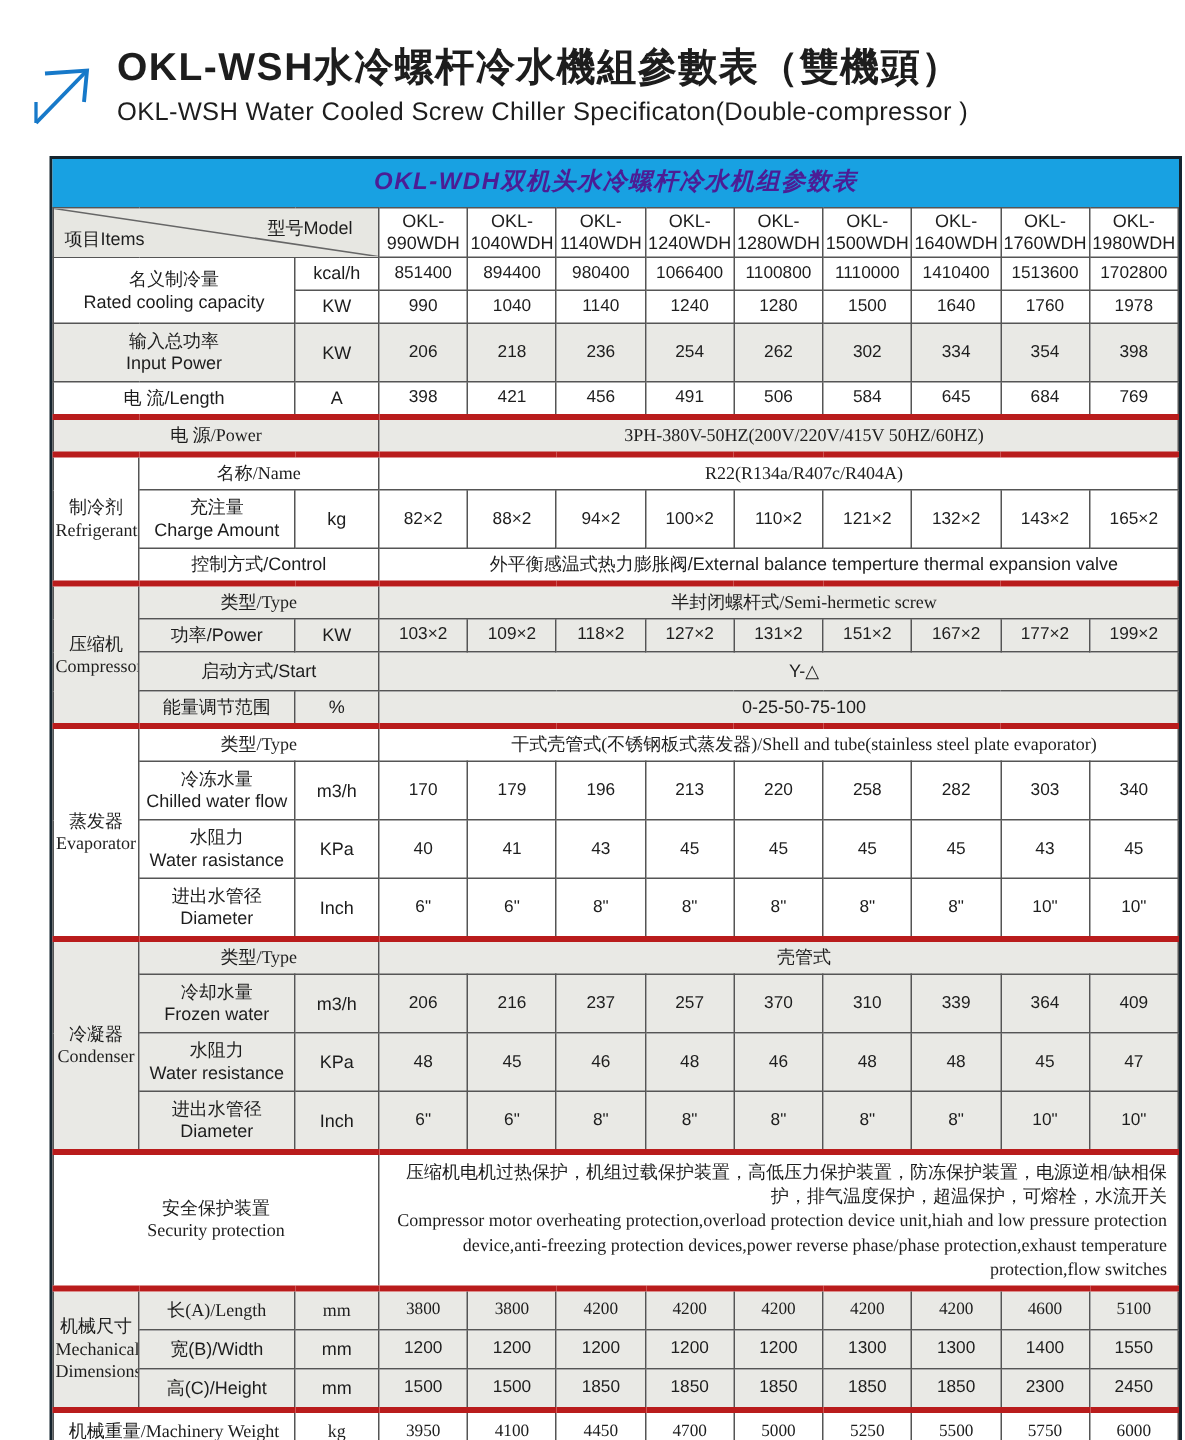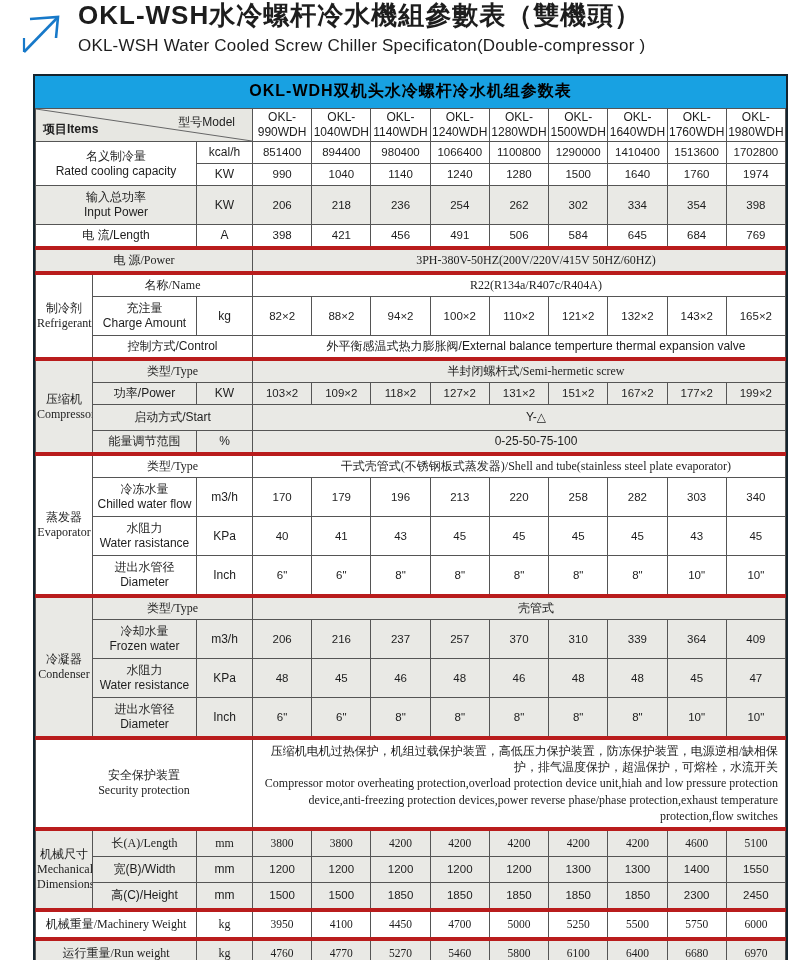--- a/index.html
+++ b/index.html
@@ -1,43 +1,43 @@
 <!DOCTYPE html>
 <html><head>
 <meta charset="utf-8">
 <style>
   html,body{margin:0;padding:0;background:#fff;}
   body{width:790px;font-family:"Liberation Sans","DejaVu Sans",sans-serif;color:#1d1d1d;}
   
-  .hdr{display:flex;align-items:flex-end;padding:0 0 4px 20px;}
+  .hdr{display:flex;align-items:flex-start;padding:30px 0 4px 20px;}
   .logo{width:46px;height:50px;margin-top:6px;flex:0 0 auto;}
   .titles{margin-left:12px;}
   .title-zh{font-size:26px;font-weight:bold;letter-spacing:1px;line-height:1.15;}
   .title-en{font-size:17px;margin-top:5px;letter-spacing:.2px;}
   
   .table-wrap{margin:14px 0 0 33px;width:755px;border:2px solid #15242e;box-sizing:border-box;}
-  .banner{background:#18a1e2;color:#000000;text-align:center;font-size:16px;font-weight:bold;padding:5px 0 6px;letter-spacing:1px;}
+  .banner{background:#18a1e2;color:#4c1d95;text-align:center;font-size:16px;font-weight:bold;padding:5px 0 6px;letter-spacing:1px;font-style:italic;}
   table{border-collapse:collapse;width:100%;table-layout:fixed;}
   td{border:1px solid #555;font-size:11.5px;text-align:center;vertical-align:middle;
      padding:1px 1px;white-space:pre-line;line-height:1.25;overflow:hidden;}
   col.c1{width:57px}col.c2{width:104px}col.c3{width:56px}
   tr.gray td{background:#e9e9e5;}
   tr.white td{background:#fff;}
   tr.hh{height:30px}
   tr.h1 td{height:19px}
   tr.h15 td{height:23px}
   tr.h2 td{height:36px}
   tr.thick td{border-top:4px solid #b91c1c;font-family:Liberation Serif, serif;}
   td.model{font-size:12px;background:#fff;}
   td.label,td.group,td.unit{font-size:12px;}
   td.val{font-size:12px;padding-left:35px;}
   td.sec{text-align:right;padding:3px 7px;font-size:12px;line-height:1.35;background:#fff;}
   td.corner{background:#e7e7e2 !important;position:relative;}
   td.corner svg{position:absolute;left:0;top:0;width:100%;height:100%;}
-  td.corner .ci{position:absolute;left:7px;bottom:4px;font-size:12px;font-weight:bold;}
+  td.corner .ci{position:absolute;left:7px;bottom:4px;font-size:12px;}
   td.corner .cm{position:absolute;right:17px;top:6px;font-size:12px;}
 </style>
 </head>
 <body>
 
 <div class="hdr">
   <div class="logo">
     <svg viewBox="0 0 46 50" fill="none">
       <path d="M4 46 L38 11" stroke="#1779c9" stroke-width="2.6"></path>
       <path d="M10 13 L38 11 L36 32" stroke="#1779c9" stroke-width="2.6" fill="none"></path>
@@ -93,36 +93,36 @@
         </tr>
         <tr class="white h1">
           <td colspan="2" rowspan="2" class="label">名义制冷量
 Rated cooling capacity</td>
           <td class="unit">kcal/h</td>
           <td class="num">851400</td>
           <td class="num">894400</td>
           <td class="num">980400</td>
           <td class="num">1066400</td>
           <td class="num">1100800</td>
-          <td class="num">1290000</td>
+          <td class="num">1110000</td>
           <td class="num">1410400</td>
           <td class="num">1513600</td>
           <td class="num">1702800</td>
         </tr>
         <tr class="white h1">
           <td class="unit">KW</td>
           <td class="num">990</td>
           <td class="num">1040</td>
           <td class="num">1140</td>
           <td class="num">1240</td>
           <td class="num">1280</td>
           <td class="num">1500</td>
           <td class="num">1640</td>
           <td class="num">1760</td>
-          <td class="num">1974</td>
+          <td class="num">1978</td>
         </tr>
         <tr class="gray h2">
           <td colspan="2" class="label">输入总功率
 Input Power</td>
           <td class="unit">KW</td>
           <td class="num">206</td>
           <td class="num">218</td>
           <td class="num">236</td>
           <td class="num">254</td>
           <td class="num">262</td>

